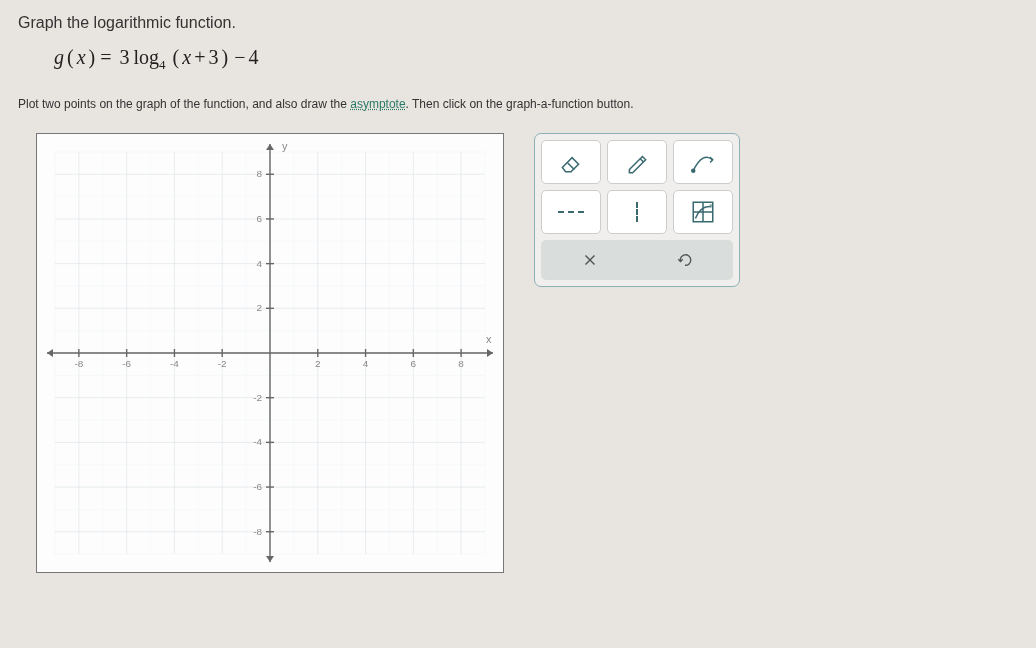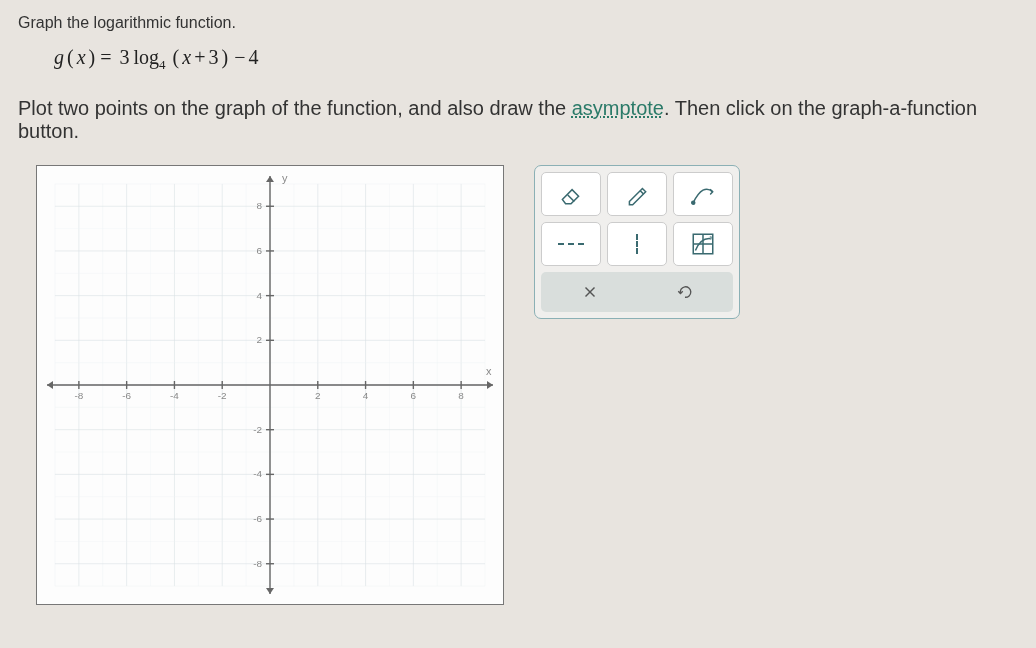--- a/index.html
+++ b/index.html
@@ -15,21 +15,21 @@
   .prompt1 { font-size: 16px; color: #333; margin-bottom: 14px; }
   .formula {
     font-family: "Times New Roman", serif;
     font-size: 20px;
     font-style: italic;
     margin: 8px 0 24px 36px;
     color: #222;
   }
   .formula .sub { font-size: 13px; vertical-align: sub; font-style: normal; }
   .formula .op { font-style: normal; padding: 0 3px; }
-  .prompt2 { font-size: 20px; color: #333; margin-bottom: 22px; }
+  .prompt2 { font-size: 12px; color: #333; margin-bottom: 22px; }
   .link-word {
     color: #2a7a68;
     text-decoration: underline dotted;
     cursor: help;
   }
   .work-area {
     display: flex;
     align-items: flex-start;
     gap: 30px;
     padding-left: 18px;

